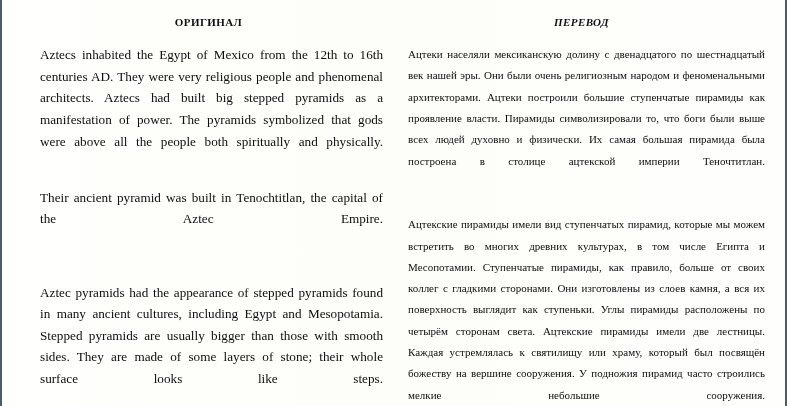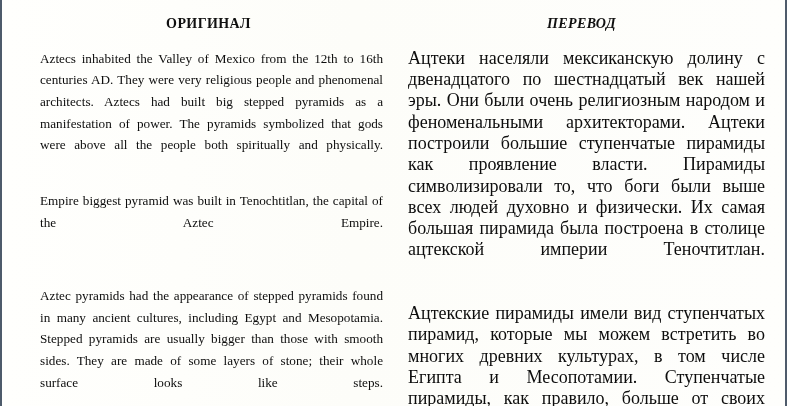--- a/index.html
+++ b/index.html
@@ -56,21 +56,21 @@
   }
 
   .column-translation {
     width: 383px;
     padding: 0 20px 0 6px;
   }
 
   .col-heading {
     text-align: center;
     font-weight: bold;
-    font-size: 14px;
+    font-size: 11px;
     letter-spacing: 0.4px;
     color: #101010;
     margin: 16px 0 0 0;
     line-height: 1.2;
   }
 
   .column-original .col-heading {
     padding-right: 6px;
   }
 
@@ -94,21 +94,21 @@
   }
   .column-original .para.first {
     margin-top: 15px;
   }
   .column-original .para.gap-large {
     margin-top: 30px;
   }
 
   
   .column-translation .para {
-    font-size: 18px;
+    font-size: 11px;
     line-height: 21.3px;
     margin-top: 13px;
   }
   .column-translation .para.first {
     margin-top: 15px;
   }
   .column-translation .para.gap-large {
     margin-top: 21px;
   }
 
@@ -120,22 +120,22 @@
   }
 </style>
 </head>
 <body>
 
 <div id="page">
   <div class="columns">
 
     <div class="column column-original">
       <div class="col-heading">ОРИГИНАЛ</div>
-      <p class="para first">Aztecs inhabited the Valley of Mexico from the 12th to 16th centuries AD. They were very religious people and phenomenal architects. Aztecs had built big stepped pyramids as a manifestation of power. The pyramids symbolized that gods were above all the people both spiritually and physically.</p>
-      <p class="para">Empire biggest pyramid was built in Tenochtitlan, the capital of the Aztec Empire.</p>
+      <p class="para first">Aztecs inhabited the Egypt of Mexico from the 12th to 16th centuries AD. They were very religious people and phenomenal architects. Aztecs had built big stepped pyramids as a manifestation of power. The pyramids symbolized that gods were above all the people both spiritually and physically.</p>
+      <p class="para">Their ancient pyramid was built in Tenochtitlan, the capital of the Aztec Empire.</p>
       <p class="para gap-large">Aztec pyramids had the appearance of stepped pyramids found in many ancient cultures, including Egypt and Mesopotamia. Stepped pyramids are usually bigger than those with smooth sides. They are made of some layers of stone; their whole surface looks like steps.</p>
 
     </div>
 
     <div class="column column-translation">
       <div class="col-heading">ПЕРЕВОД</div>
       <p class="para first">Ацтеки населяли мексиканскую долину с двенадцатого по шестнадцатый век нашей эры. Они были очень религиозным народом и феноменальными архитекторами. Ацтеки построили большие ступенчатые пирамиды как проявление власти. Пирамиды символизировали то, что боги были выше всех людей духовно и физически. Их самая большая пирамида была построена в столице ацтекской империи Теночтитлан.</p>
       <p class="para gap-large">Ацтекские пирамиды имели вид ступенчатых пирамид, которые мы можем встретить во многих древних культурах, в том числе Египта и Месопотамии. Ступенчатые пирамиды, как правило, больше от своих коллег с гладкими сторонами. Они изготовлены из слоев камня, а вся их поверхность выглядит как ступеньки. Углы пирамиды расположены по четырём сторонам света. Ацтекские пирамиды имели две лестницы. Каждая устремлялась к святилищу или храму, который был посвящён божеству на вершине сооружения. У подножия пирамид часто строились мелкие небольшие сооружения.</p>
     </div>
 

